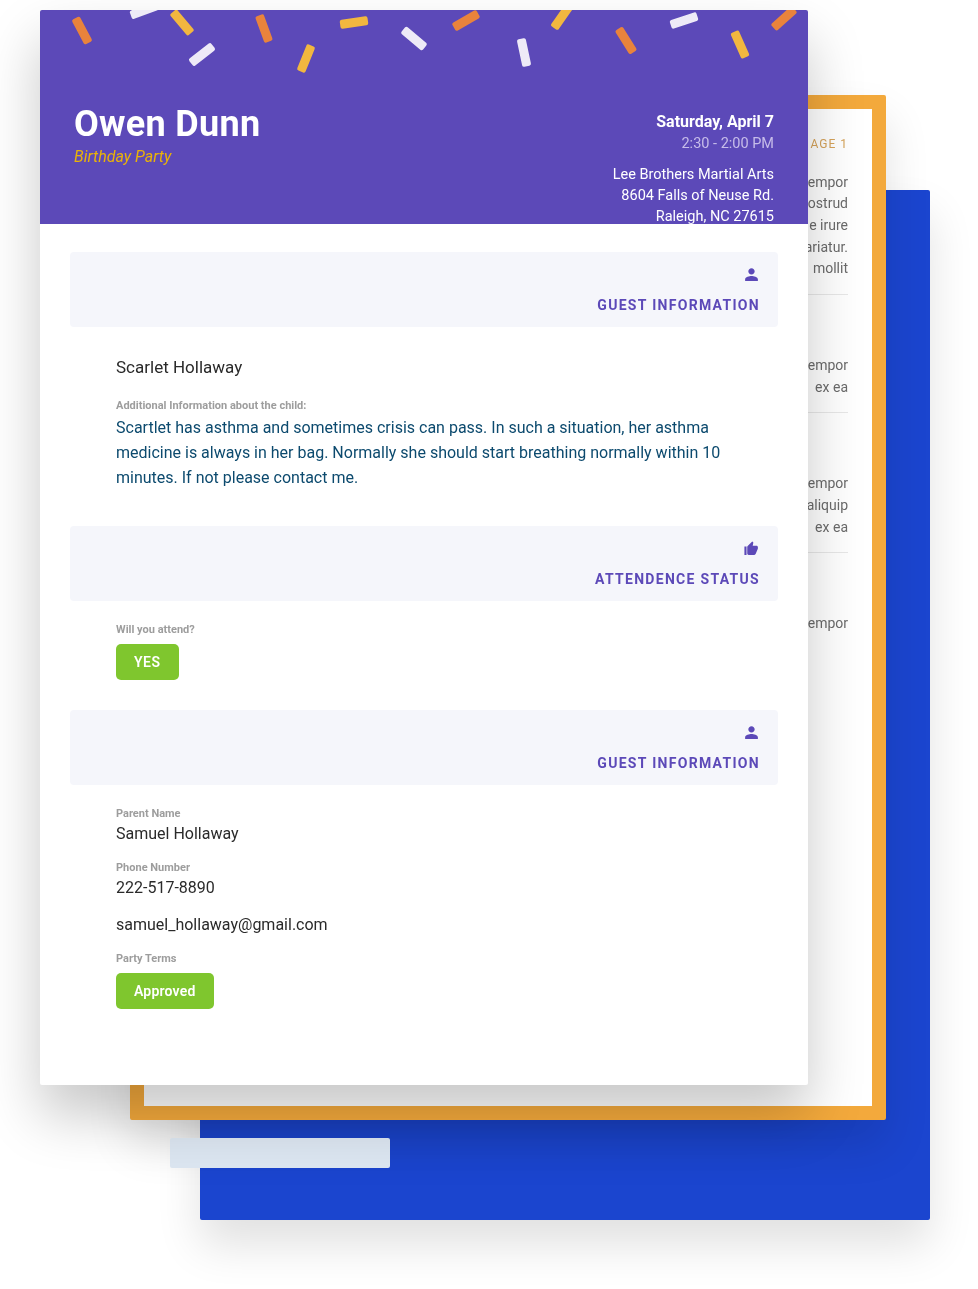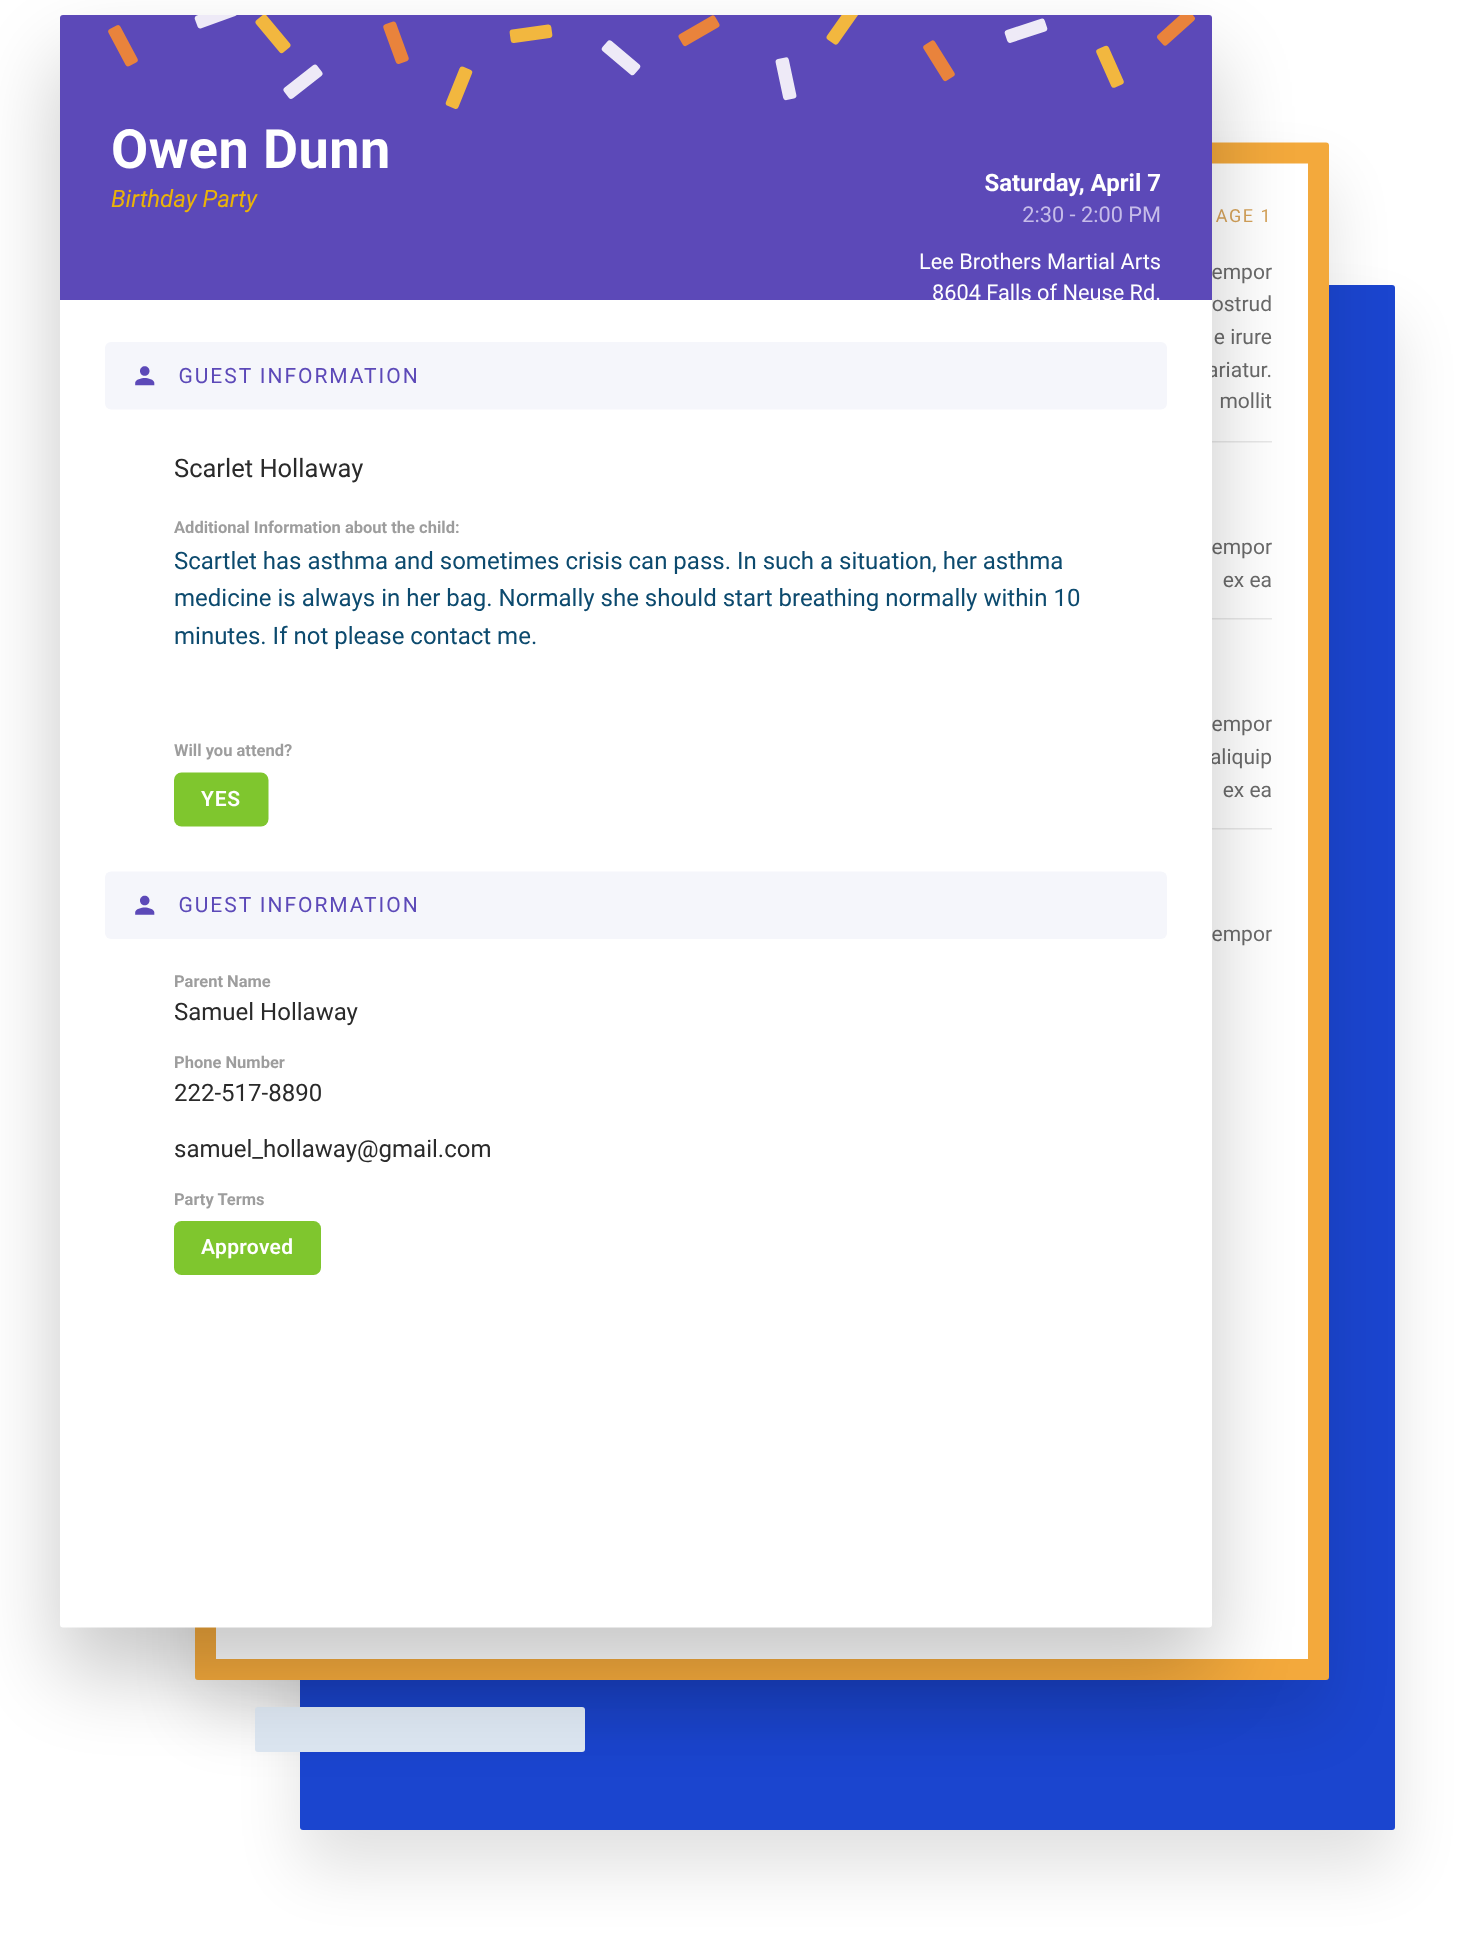--- a/index.html
+++ b/index.html
@@ -74,21 +74,21 @@
     height: 1075px;
     background: #ffffff;
     border-radius: 2px;
     box-shadow: 0 30px 55px rgba(0,0,0,0.22);
     overflow: hidden;
   }
 
   
   .card-header {
     position: relative;
-    height: 190px;
+    height: 214px;
     background: #5c49b8;
     color: #ffffff;
     overflow: hidden;
   }
   .confetti {
     position: absolute;
     width: 28px;
     height: 9px;
     border-radius: 2px;
   }
@@ -126,29 +126,30 @@
     margin-bottom: 10px;
   }
 
   
   .card-body {
     padding: 28px 30px 30px 30px;
   }
 
   .section-head {
     display: flex;
-    align-items: center;
+    align-items: flex-end;
     gap: 14px;
     background: #f5f6fb;
     border-radius: 4px;
     padding: 14px 18px;
     color: #5c49b8;
-    font-weight: 400;
+    font-weight: 700;
     letter-spacing: 1.3px;
     font-size: 14px;
+    flex-direction: column;
   }
   .section-head .icon {
     width: 17px;
     height: 17px;
     flex: 0 0 auto;
     fill: #5c49b8;
   }
 
   .section-content {
     padding: 22px 20px 8px 46px;
@@ -258,20 +259,26 @@
         <span>GUEST INFORMATION</span>
       </div>
       <div class="section-content">
         <div class="guest-name">Scarlet Hollaway</div>
         <div class="field-label">Additional Information about the child:</div>
         <div class="info-text">Scartlet has asthma and sometimes crisis can pass. In such a situation, her asthma medicine is always in her bag. Normally she should start breathing normally within 10 minutes. If not please contact me.</div>
       </div>
 
       <div class="spacer-sm"></div>
 
+      <div class="section-head">
+        <svg class="icon" viewBox="0 0 24 24">
+          <path d="M2 21h3V9H2v12zm19-11c0-1.1-.9-2-2-2h-5.3l.8-3.8v-.3c0-.4-.2-.8-.4-1.1L13 2 6.6 8.4C6.2 8.8 6 9.3 6 9.8V19c0 1.1.9 2 2 2h8c.8 0 1.5-.5 1.8-1.2l3-7c.1-.3.2-.5.2-.8v-2z"></path>
+        </svg>
+        <span>ATTENDENCE STATUS</span>
+      </div>
       <div class="section-content">
         <div class="field-label">Will you attend?</div>
         <div class="pill">YES</div>
       </div>
 
       <div class="spacer-md"></div>
 
       <div class="section-head">
         <svg class="icon" viewBox="0 0 24 24">
           <path d="M12 12c2.5 0 4.5-2 4.5-4.5S14.5 3 12 3 7.5 5 7.5 7.5 9.5 12 12 12zm0 2c-3 0-9 1.5-9 4.5V21h18v-2.5c0-3-6-4.5-9-4.5z"></path>

